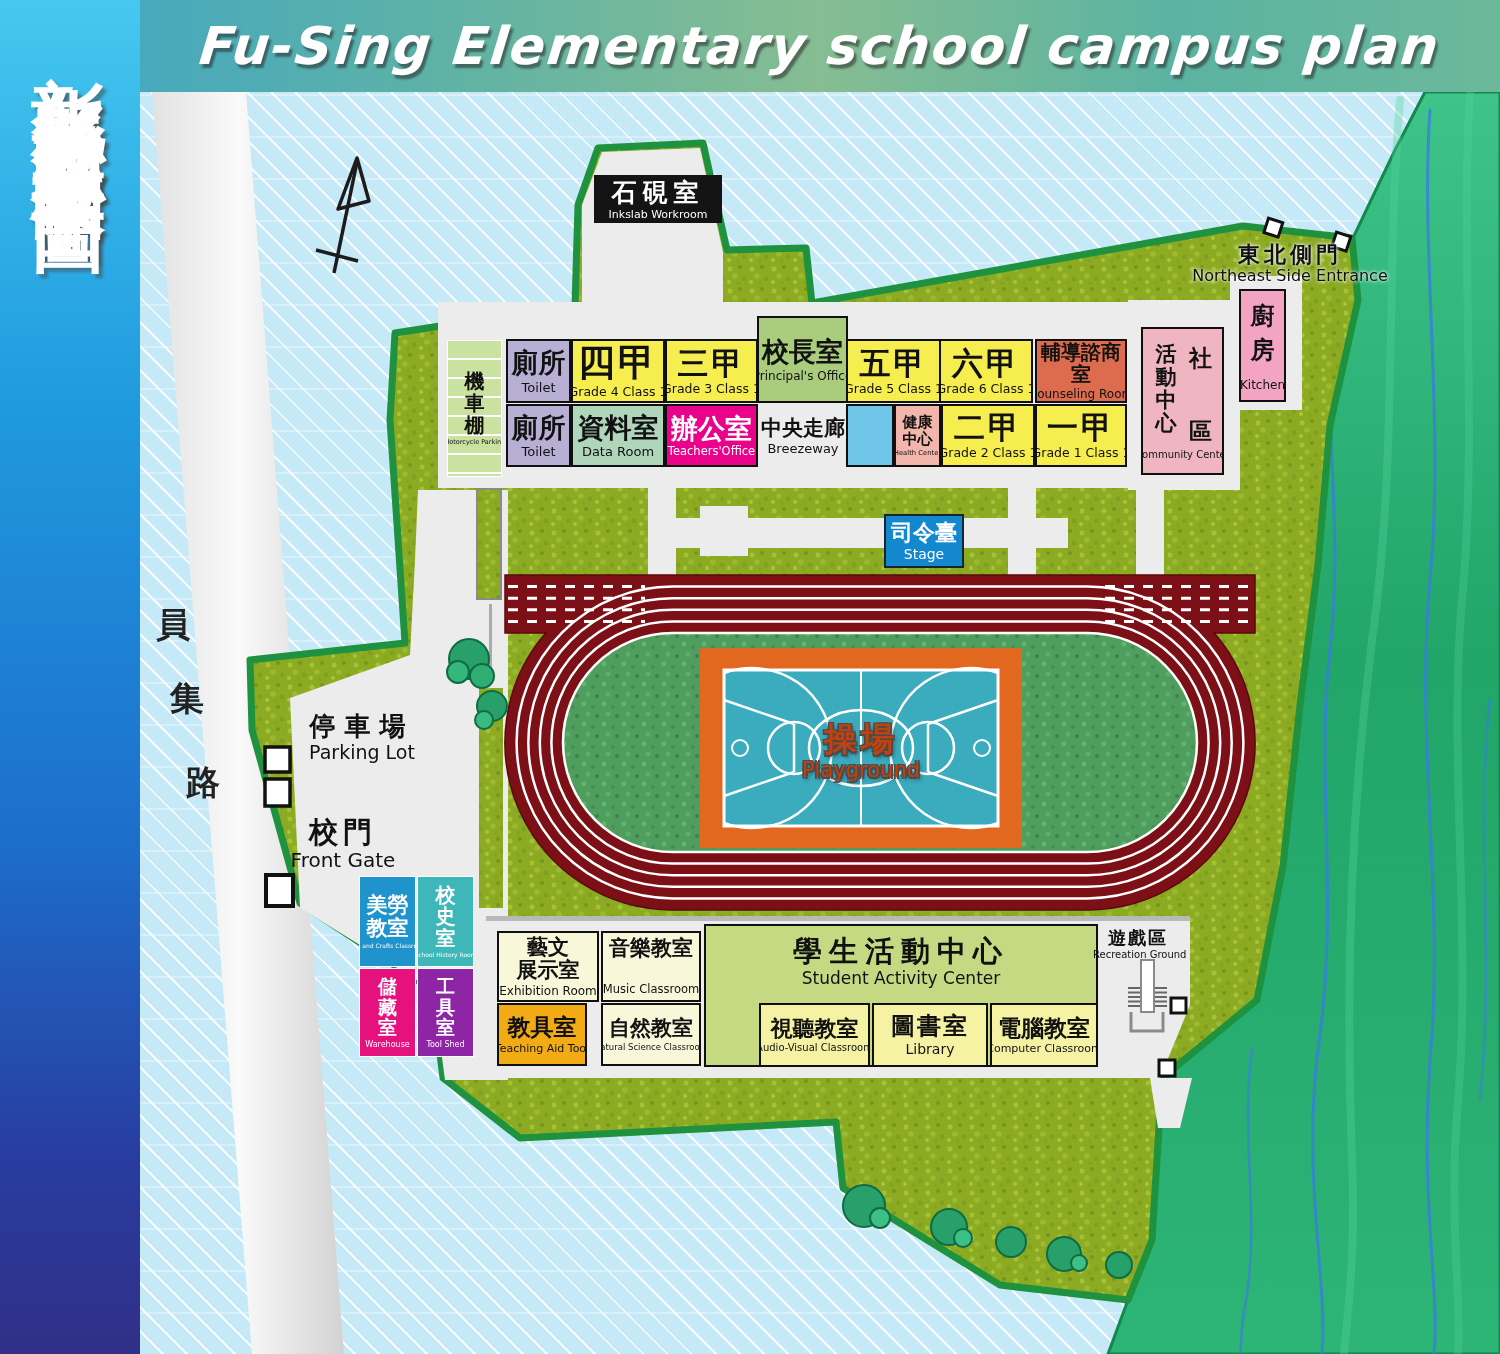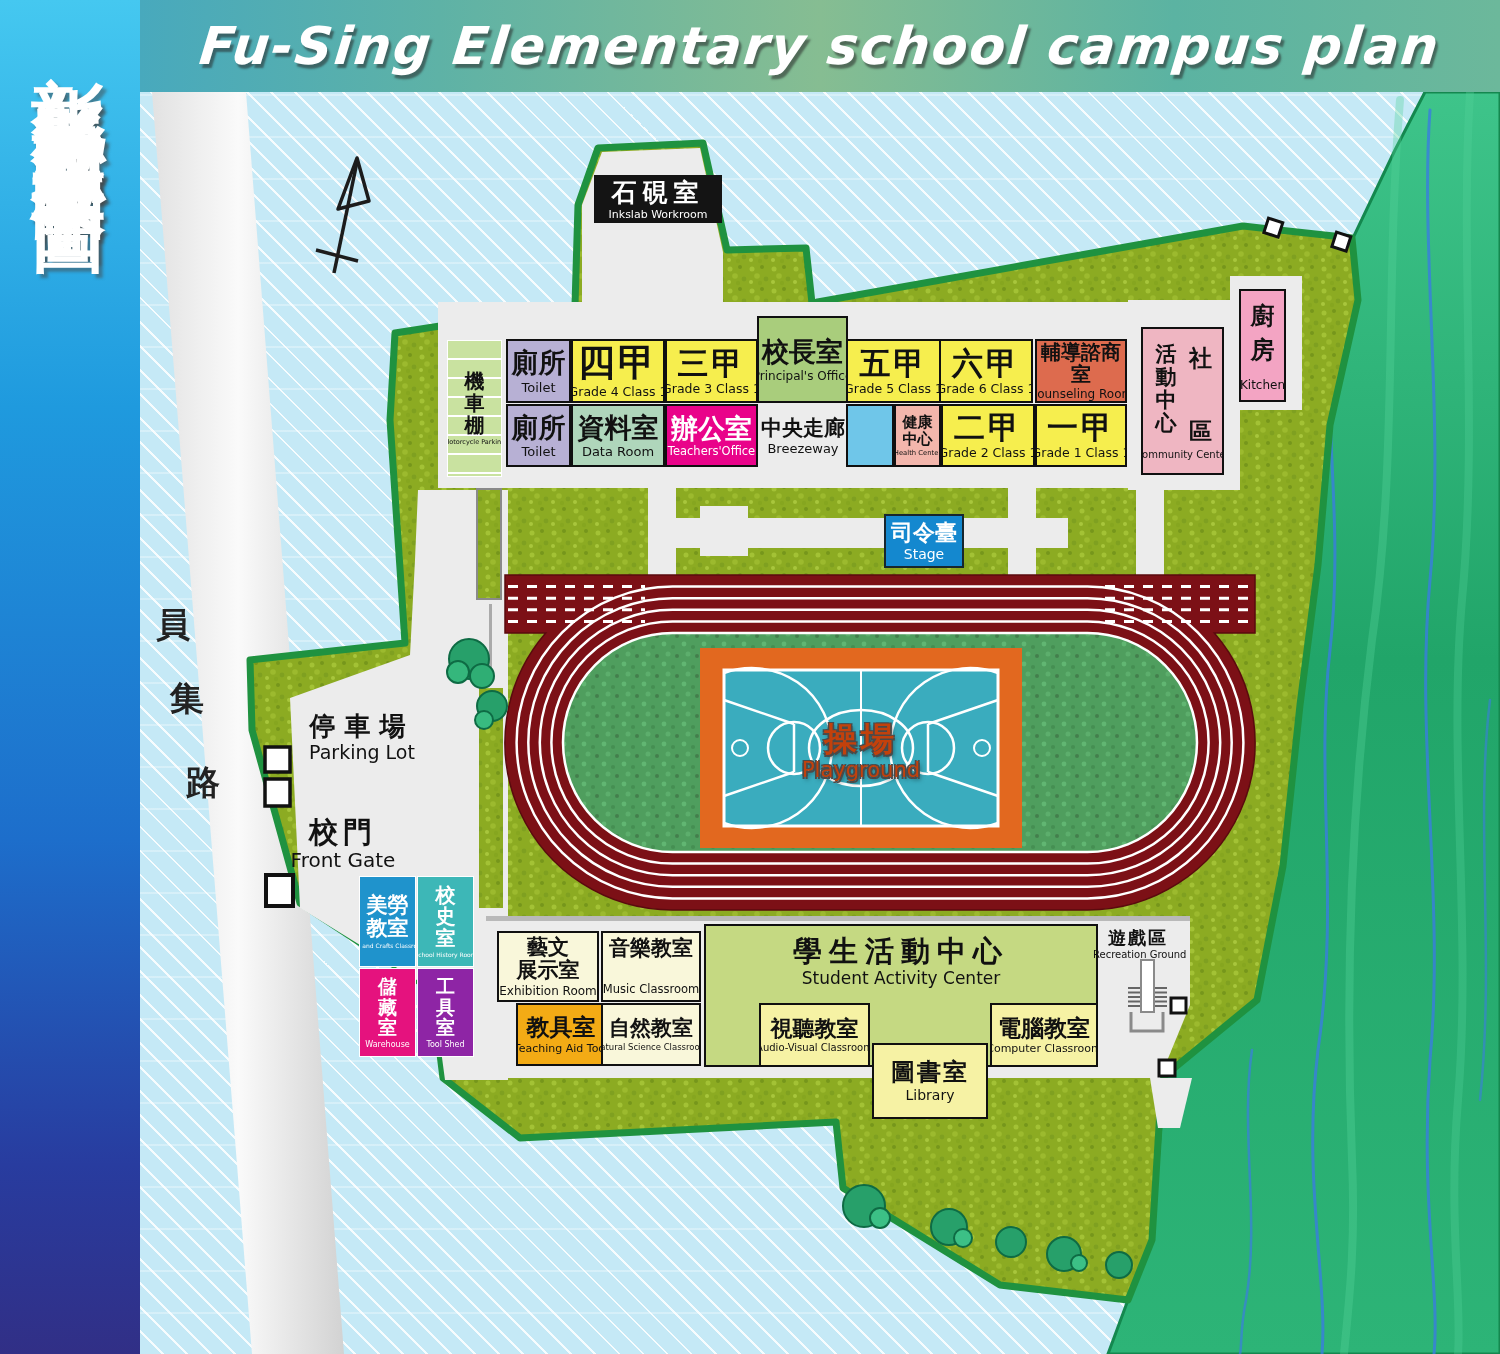--- a/index.html
+++ b/index.html
@@ -288,20 +288,24 @@
     </div>
     <div class="en" style="font-size:10px;">Community Center</div>
   </div>
 
   <div class="room" style="left:1239px;top:289px;width:47px;height:113px;background:#f3a4c3;border-width:2.5px;justify-content:space-evenly;">
     <div class="zh" style="font-size:24px;line-height:1.4;">廚
 房</div>
     <div class="en" style="font-size:12px;">Kitchen</div>
   </div>
 
+  <div class="lbl halo" style="left:1160px;top:242px;width:260px;">
+    <div class="zh" style="font-size:22px;letter-spacing:4px;">東北側門</div>
+    <div class="en" style="font-size:16px;">Northeast Side Entrance</div>
+  </div>
 
   <div class="room whitetext" style="left:884px;top:514px;width:80px;height:54px;background:#1488cf;border:2.5px solid #17262e;">
     <div class="zh" style="font-size:22px;">司令臺</div>
     <div class="en" style="font-size:14px;">Stage</div>
   </div>
 
   <div class="lbl" style="left:795px;top:720px;width:132px;z-index:7;">
     <div class="zh outline-white" style="font-size:33px;letter-spacing:4px;">操場</div>
     <div class="en outline-white" style="font-size:21px;">Playground</div>
   </div>
@@ -341,38 +345,38 @@
 
   <div class="room cream" style="left:497px;top:931px;width:102px;height:71px;">
     <div class="zh" style="font-size:21px;">藝文
 展示室</div>
     <div class="en" style="font-size:12px;">Exhibition Room</div>
   </div>
   <div class="room cream" style="left:601px;top:931px;width:100px;height:71px;">
     <div class="zh" style="font-size:21px;">音樂教室</div>
     <div class="en" style="font-size:11.5px;margin-top:24px;">Music Classroom</div>
   </div>
-  <div class="room" style="left:516px;top:1003px;width:90px;height:63px;background:#f3ab15;">
+  <div class="room" style="left:497px;top:1003px;width:90px;height:63px;background:#f3ab15;">
     <div class="zh" style="font-size:23px;">教具室</div>
     <div class="en" style="font-size:11px;">Teaching Aid Tool</div>
   </div>
   <div class="room cream" style="left:601px;top:1003px;width:100px;height:63px;">
     <div class="zh" style="font-size:21px;">自然教室</div>
     <div class="en" style="font-size:8.5px;">Natural Science Classroom</div>
   </div>
 
   <div class="room" style="left:704px;top:924px;width:394px;height:143px;background:#c5d982;border-width:2.5px;justify-content:flex-start;padding-top:10px;">
     <div class="zh" style="font-size:29px;letter-spacing:7px;">學生活動中心</div>
     <div class="en" style="font-size:17px;">Student Activity Center</div>
   </div>
   <div class="room yl2" style="left:759px;top:1003px;width:111px;height:64px;">
     <div class="zh" style="font-size:22px;">視聽教室</div>
     <div class="en" style="font-size:10px;">Audio-Visual Classroom</div>
   </div>
-  <div class="room yl2" style="left:872px;top:1003px;width:116px;height:76px;margin-top:40px;">
+  <div class="room yl2" style="left:872px;top:1003px;width:116px;height:64px;">
     <div class="zh" style="font-size:24px;letter-spacing:2px;">圖書室</div>
     <div class="en" style="font-size:14px;">Library</div>
   </div>
   <div class="room yl2" style="left:990px;top:1003px;width:108px;height:64px;">
     <div class="zh" style="font-size:23px;">電腦教室</div>
     <div class="en" style="font-size:11px;">Computer Classroom</div>
   </div>
 
   <div class="lbl" style="left:1093px;top:928px;width:90px;">
     <div class="zh" style="font-size:18px;letter-spacing:2px;">遊戲區</div>

